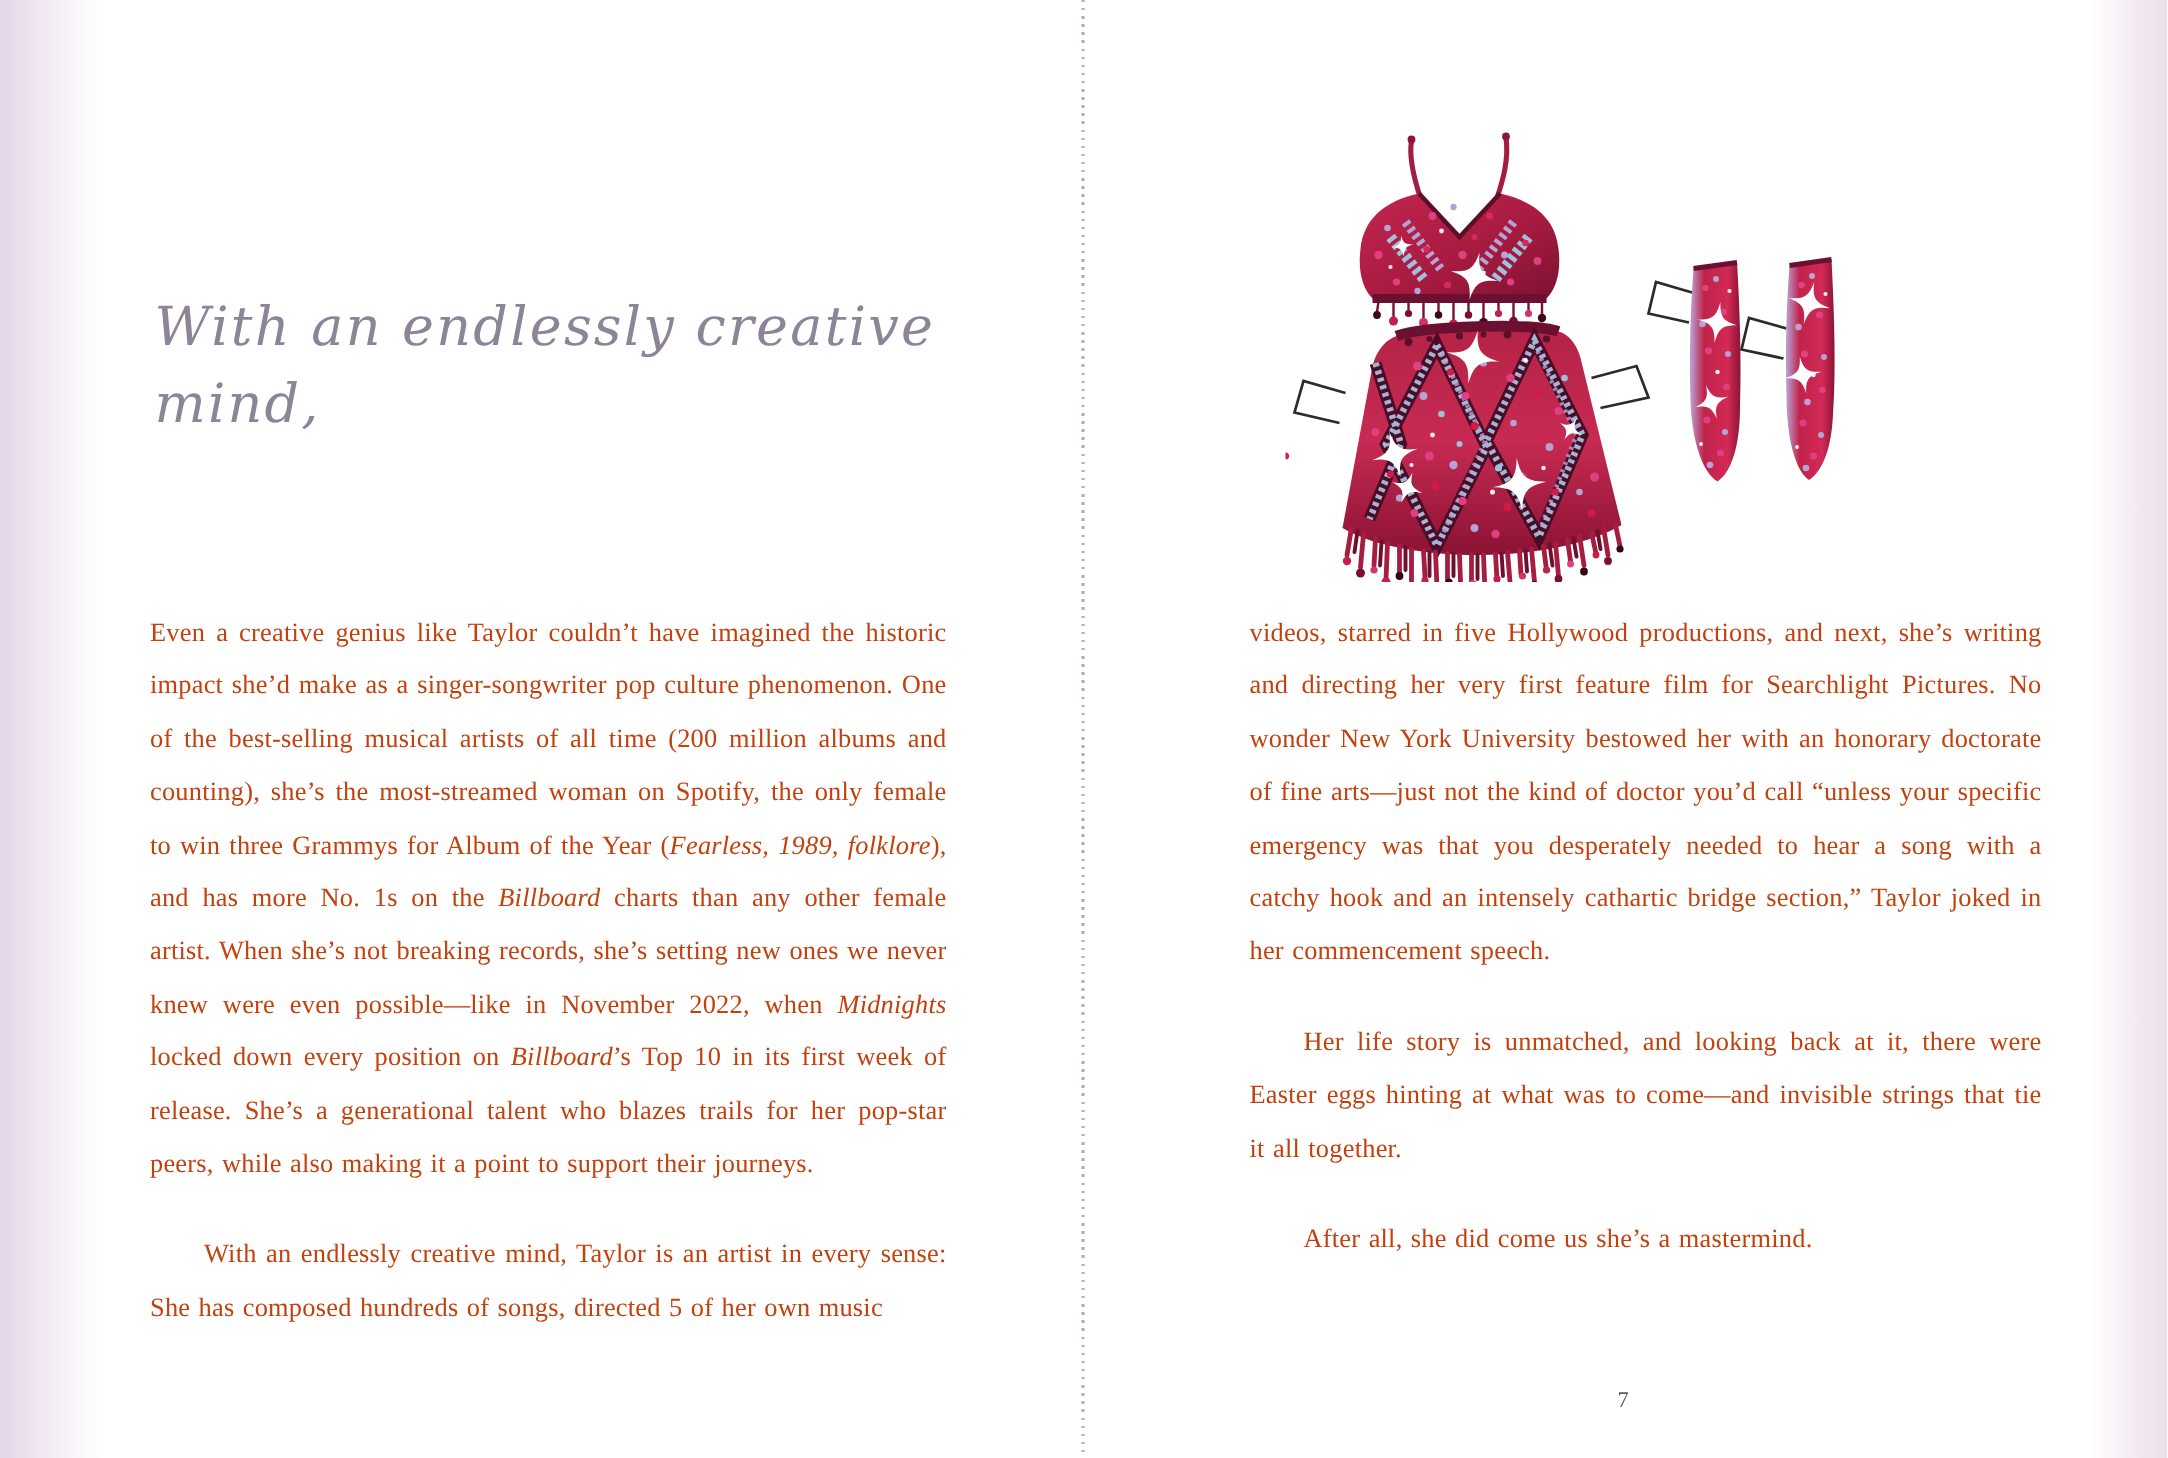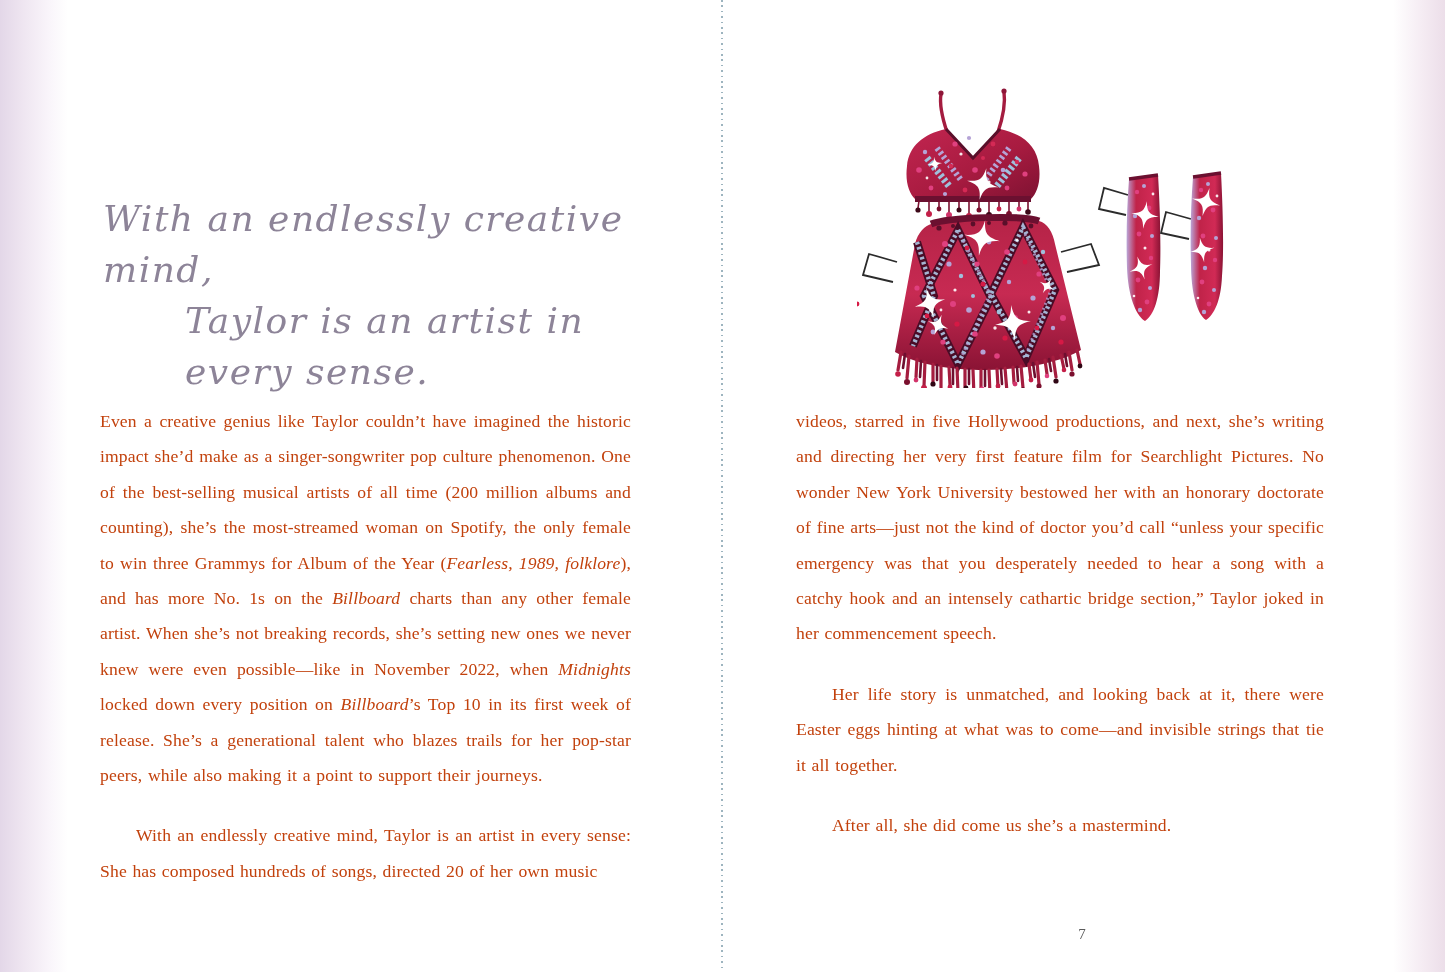--- a/index.html
+++ b/index.html
@@ -17,47 +17,46 @@
 
   .heading{position:absolute;left:103px;top:193px;width:600px;
     font-family:"DejaVu Serif",serif;font-style:italic;
     font-size:36px;line-height:51px;letter-spacing:1.5px;color:#8d8498;}
   .heading .l2{display:block;margin-left:82px;}
 
   .bodytext{position:absolute;top:404px;width:531px;
     font-size:17.6px;line-height:35.4px;color:#c2410c;
     text-align:justify;letter-spacing:0.15px;word-spacing:1px;}
   .bodytext.left{left:100px;}
-  .bodytext.right{left:796px;width:528px;}
+  .bodytext.right{left:833px;width:528px;}
   .bodytext p{margin:0;}
   .bodytext p.indent{text-indent:36px;margin-top:25px;}
   .bodytext i{font-style:italic;}
 
   .pagenum{position:absolute;left:1066px;top:926px;width:32px;
     text-align:center;font-size:15px;color:#5a5a5a;}
 
   .illustration{position:absolute;left:857px;top:66px;width:392px;height:322px;}
 </style>
 </head>
 <body>
 
 <div class="spread">
 
   <div class="edge-left"></div>
   <div class="edge-right"></div>
   <div class="gutter"></div>
 
   <div class="heading">
     <span class="l1">With an endlessly creative mind,</span>
-    <span class="l2">Taylor is an artist in every sense.</span>
   </div>
 
   <div class="bodytext left">
     <p><span>Even a creative genius like Taylor couldn’t have imagined the historic impact she’d make as a singer-songwriter pop culture phenomenon. One of the best-selling musical artists of all time (200 million albums and counting), she’s the most-streamed woman on Spotify, the only female to win three Grammys for Album of the Year (</span><i>Fearless, 1989, folklore</i><span>), and has more No. 1s on the </span><i>Billboard</i><span> charts than any other female artist. When she’s not breaking records, she’s setting new ones we never knew were even possible—like in November 2022, when </span><i>Midnights</i><span> locked down every position on </span><i>Billboard</i><span>’s Top 10 in its first week of release. She’s a generational talent who blazes trails for her pop-star peers, while also making it a point to support their journeys.</span></p>
-    <p class="indent"><span>With an endlessly creative mind, Taylor is an artist in every sense: She has composed hundreds of songs, directed 20 of her own music</span></p>
+    <p class="indent"><span>With an endlessly creative mind, Taylor is an artist in every sense: She has composed hundreds of songs, directed 5 of her own music</span></p>
   </div>
 
   <svg class="illustration" viewBox="0 0 392 322" xmlns="http://www.w3.org/2000/svg">
     <defs>
       <linearGradient id="crimson" x1="0" y1="0" x2="1" y2="1">
         <stop offset="0" stop-color="#c22550"></stop>
         <stop offset="0.55" stop-color="#a81b40"></stop>
         <stop offset="1" stop-color="#7e1232"></stop>
       </linearGradient>
       <linearGradient id="crimson2" x1="0" y1="0" x2="0" y2="1">

